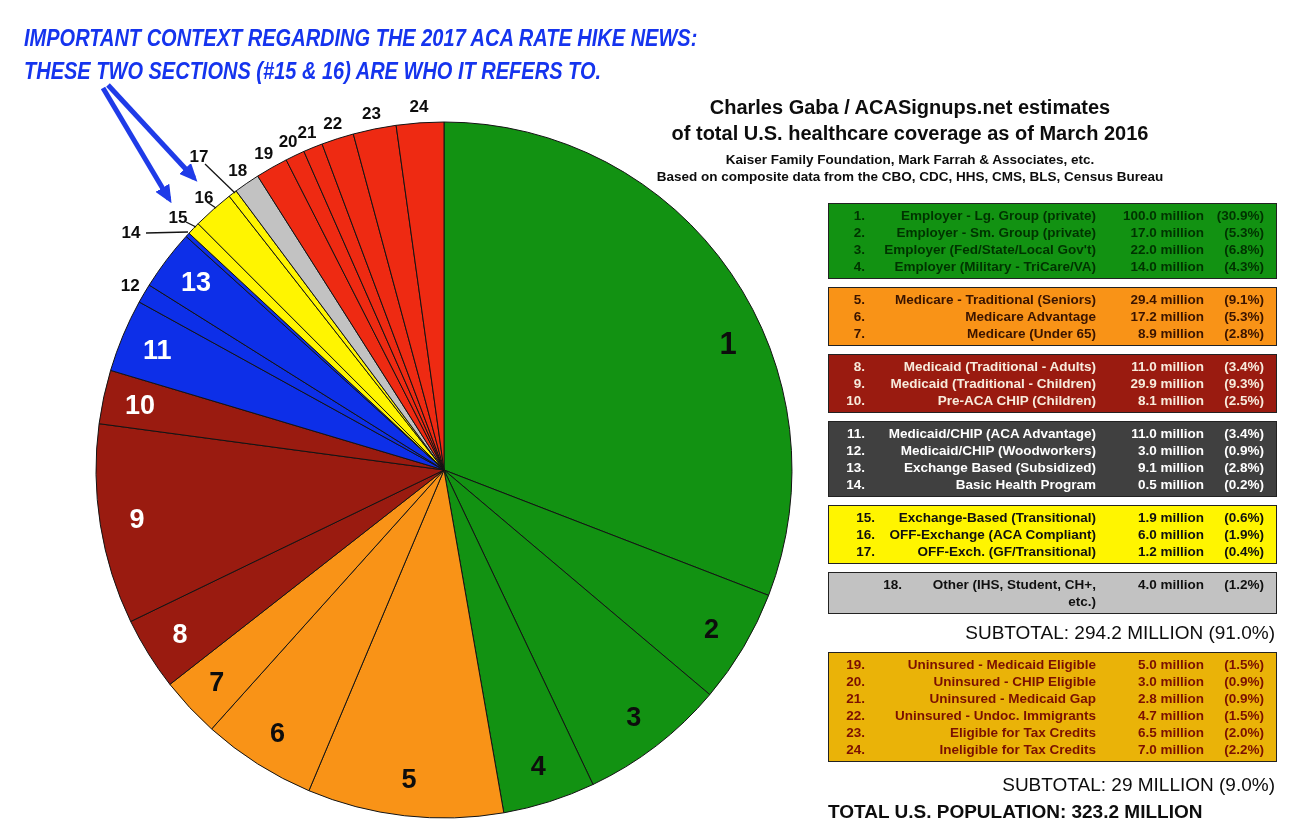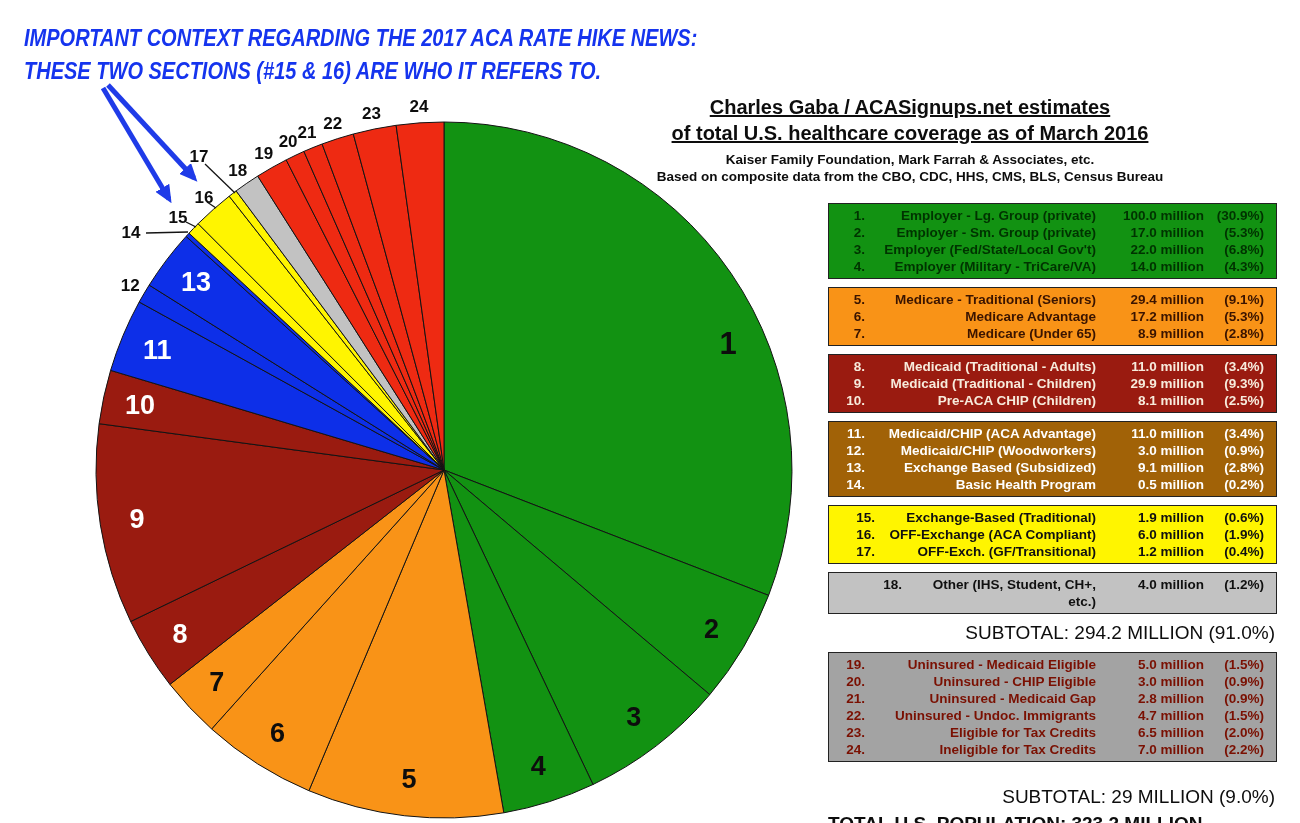--- a/index.html
+++ b/index.html
@@ -12,39 +12,39 @@
   .annotation .ann-line{
     display:block;white-space:nowrap;
     transform:scaleX(0.87);transform-origin:0 50%;
     font-weight:bold;font-style:italic;font-size:23px;line-height:33px;
   }
   
   #pie-svg{position:absolute;left:0;top:0;}
   .slice-label{font-family:"Liberation Sans","DejaVu Sans",sans-serif;font-weight:bold;}
   
   .title-block{position:absolute;left:610px;top:94px;width:600px;text-align:center;color:#0d0d0d;}
-  .title-line{font-weight:bold;font-size:20px;line-height:26px;text-decoration:underline;}
+  .title-line{font-weight:bold;font-size:20px;line-height:26px;}
   .subtitle-line{font-weight:bold;font-size:13.5px;line-height:17px;}
   .subtitle-gap{height:5px;}
   
   .legend{position:absolute;left:828px;top:203px;width:449px;}
   .legend-box{
     box-sizing:border-box;border:1.5px solid #222;padding:3px 6px;margin-bottom:8px;
     font-weight:bold;font-size:13.5px;
   }
   .legend-row{display:flex;line-height:17px;}
   .lg-num{width:40px;text-align:right;padding-right:10px;box-sizing:border-box;flex:none;}
   .lg-label{flex:1;text-align:right;}
   .lg-value{width:108px;text-align:right;flex:none;}
   .lg-pct{width:66px;text-align:right;flex:none;padding-right:6px;box-sizing:border-box;}
   .subtotal-line{
     font-weight:normal;font-size:19px;color:#0d0d0d;text-align:right;
     padding-right:2px;margin:2px 0 8px 0;line-height:22px;
   }
-  .subtotal-line.second{margin-top:24px;margin-bottom:0;}
+  .subtotal-line.second{margin-top:12px;margin-bottom:0;}
   .total-line{
     font-weight:bold;font-size:19px;color:#0d0d0d;
     padding-right:10px;margin-top:5px;line-height:22px;
   }
 </style>
 </head>
 <body>
 
 <div class="stage">
 
@@ -183,21 +183,21 @@
           <span class="lg-value">29.9 million</span>
           <span class="lg-pct">(9.3%)</span>
         </div>
         <div class="legend-row">
           <span class="lg-num">10.</span>
           <span class="lg-label">Pre-ACA CHIP (Children)</span>
           <span class="lg-value">8.1 million</span>
           <span class="lg-pct">(2.5%)</span>
         </div>
       </div>
-      <div class="legend-box" style="background: #a16207; color: rgb(255, 255, 255);">
+      <div class="legend-box" style="background: #404040; color: rgb(255, 255, 255);">
         <div class="legend-row">
           <span class="lg-num">11.</span>
           <span class="lg-label">Medicaid/CHIP (ACA Advantage)</span>
           <span class="lg-value">11.0 million</span>
           <span class="lg-pct">(3.4%)</span>
         </div>
         <div class="legend-row">
           <span class="lg-num">12.</span>
           <span class="lg-label">Medicaid/CHIP (Woodworkers)</span>
           <span class="lg-value">3.0 million</span>
@@ -212,21 +212,21 @@
         <div class="legend-row">
           <span class="lg-num">14.</span>
           <span class="lg-label">Basic Health Program</span>
           <span class="lg-value">0.5 million</span>
           <span class="lg-pct">(0.2%)</span>
         </div>
       </div>
       <div class="legend-box" style="background: rgb(255, 245, 0); color: rgb(16, 16, 16); padding-left: 16px;">
         <div class="legend-row">
           <span class="lg-num">15.</span>
-          <span class="lg-label">Exchange-Based (Traditional)</span>
+          <span class="lg-label">Exchange-Based (Transitional)</span>
           <span class="lg-value">1.9 million</span>
           <span class="lg-pct">(0.6%)</span>
         </div>
         <div class="legend-row">
           <span class="lg-num">16.</span>
           <span class="lg-label">OFF-Exchange (ACA Compliant)</span>
           <span class="lg-value">6.0 million</span>
           <span class="lg-pct">(1.9%)</span>
         </div>
         <div class="legend-row">
@@ -238,21 +238,21 @@
       </div>
       <div class="legend-box" style="background: rgb(194, 194, 194); color: rgb(16, 16, 16); padding-left: 43px;">
         <div class="legend-row">
           <span class="lg-num">18.</span>
           <span class="lg-label">Other (IHS, Student, CH+, etc.)</span>
           <span class="lg-value">4.0 million</span>
           <span class="lg-pct">(1.2%)</span>
         </div>
       </div>
       <div class="subtotal-line">SUBTOTAL: 294.2 MILLION (91.0%)</div>
-      <div class="legend-box" style="background: #a3a3a3; color: rgb(122, 16, 2);">
+      <div class="legend-box" style="background: #eab308; color: rgb(122, 16, 2);">
         <div class="legend-row">
           <span class="lg-num">19.</span>
           <span class="lg-label">Uninsured - Medicaid Eligible</span>
           <span class="lg-value">5.0 million</span>
           <span class="lg-pct">(1.5%)</span>
         </div>
         <div class="legend-row">
           <span class="lg-num">20.</span>
           <span class="lg-label">Uninsured - CHIP Eligible</span>
           <span class="lg-value">3.0 million</span>

